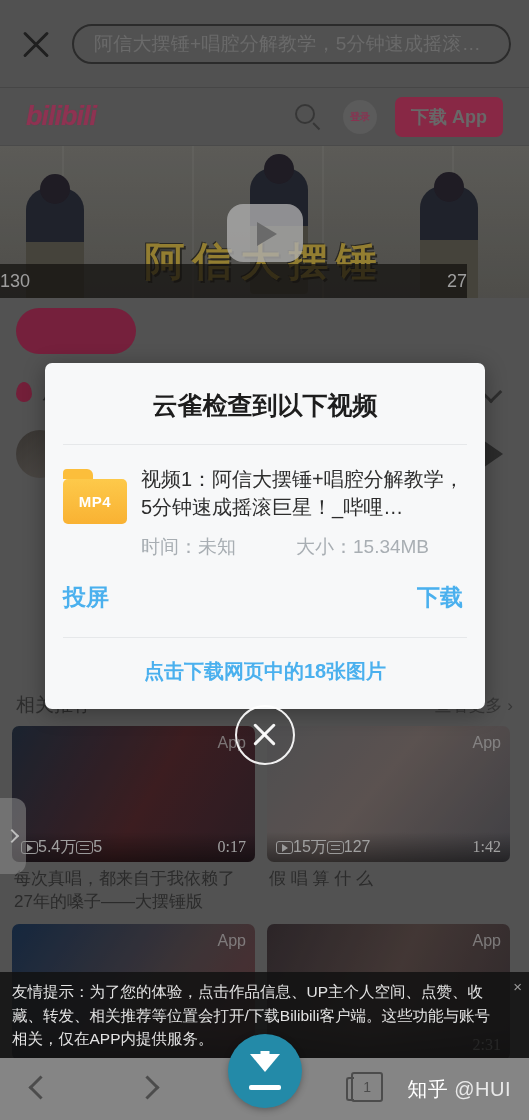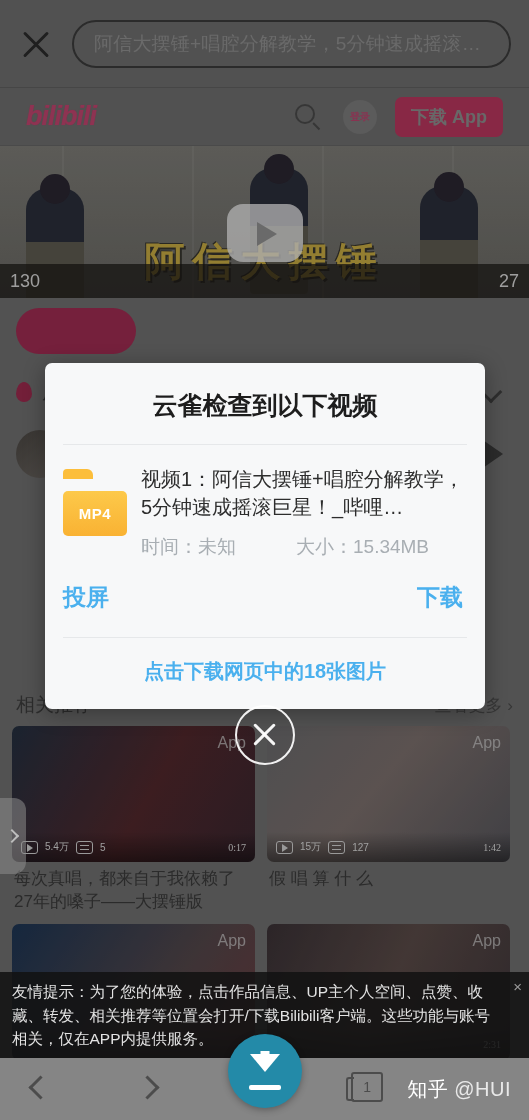--- a/index.html
+++ b/index.html
@@ -17,21 +17,21 @@
     padding:0 18px 0 14px; border-bottom:1px solid #5f5f5f;
   }
   .close-x { width:44px; height:44px; position:relative; flex:0 0 44px; cursor:pointer; }
   .close-x:before, .close-x:after {
     content:""; position:absolute; left:5px; top:21px; width:34px; height:3px;
     background:#2b2b2b; border-radius:2px;
   }
   .close-x:before { transform:rotate(45deg); }
   .close-x:after  { transform:rotate(-45deg); }
   .urlpill {
-    flex:1; height:48px; border:2px solid #3a3a3a; border-radius:26px;
+    flex:1; height:40px; border:2px solid #3a3a3a; border-radius:26px;
     display:flex; align-items:center; padding:0 20px; overflow:hidden;
   }
   .urlpill span {
     font-size:19px; color:#8f8f8f; white-space:nowrap; overflow:hidden;
     text-overflow:ellipsis; letter-spacing:.2px;
   }
 
   
   .bili-header {
     position:absolute; left:0; top:88px; width:529px; height:58px;
@@ -95,23 +95,23 @@
   .play-btn {
     position:absolute; left:50%; top:58px; transform:translateX(-50%);
     width:76px; height:58px; border-radius:16px; background:rgba(236,236,236,.78);
   }
   .play-btn:after {
     content:""; position:absolute; left:30px; top:18px;
     border-left:20px solid #8f8f8f; border-top:12px solid transparent;
     border-bottom:12px solid transparent;
   }
   .hero-meta {
-    position:absolute; left:0; bottom:0; width:529px; height:34px;
+    position:absolute; left:0; bottom:0; width:467px; height:34px;
     background:rgba(25,22,20,.72); display:flex; align-items:center;
-    justify-content:space-between; padding:0 10px; color:#d6d6d6; font-size:18px;
+    justify-content:space-between; padding:0 0; color:#d6d6d6; font-size:18px;
   }
 
   
   .info-strip { position:absolute; left:0; top:298px; width:529px; }
   .subscribe-row { height:66px; display:flex; align-items:center; padding:0 16px; }
   .sub-pill {
     width:120px; height:46px; border-radius:24px; background:#9e2c51;
   }
   .tag-row { height:56px; display:flex; align-items:center; padding:0 16px; gap:10px; }
   .flame {
@@ -151,21 +151,21 @@
   }
   .t1 { background:linear-gradient(120deg,#243040 0%,#51282c 55%,#3a2730 100%); }
   .t2 { background:linear-gradient(130deg,#6a6a6c 0%,#7b6f6c 45%,#57565c 100%); }
   .t3 { background:linear-gradient(125deg,#1d3554 0%,#53474a 60%,#6b3a3e 100%); }
   .t4 { background:linear-gradient(115deg,#3b3236 0%,#5a4b48 50%,#40363a 100%); }
   .badge-app {
     position:absolute; right:9px; top:8px; font-size:16px; color:#cfcfcf; opacity:.7;
   }
   .stats {
     position:absolute; left:0; right:0; bottom:0; height:30px; display:flex;
-    align-items:center; gap:7px; padding:0 9px; color:#d8d8d8; font-size:10px;
+    align-items:center; padding:0 9px; color:#d8d8d8; font-size:16px;
     background:linear-gradient(180deg,rgba(0,0,0,0) 0%,rgba(0,0,0,.45) 100%);
   }
   .ic-play {
     width:17px; height:13px; border:1.6px solid #cfcfcf; border-radius:3px; position:relative;
   }
   .ic-play:after {
     content:""; position:absolute; left:5px; top:2.4px;
     border-left:6px solid #cfcfcf; border-top:4px solid transparent; border-bottom:4px solid transparent;
   }
   .ic-cmt {
@@ -203,21 +203,21 @@
   .dlg-sep { height:1px; background:#e6e8ea; margin:0 18px; }
   .dlg-body { display:flex; padding:20px 18px 6px; gap:14px; }
   .mp4-ic {
     flex:0 0 64px; width:64px; height:52px; position:relative; margin-top:4px;
   }
   .mp4-ic .tab {
     position:absolute; left:0; top:0; width:30px; height:10px;
     background:#fcbe3b; border-radius:4px 6px 0 0;
   }
   .mp4-ic .body {
-    position:absolute; left:0; top:22px; width:64px; height:45px;
+    position:absolute; left:0; top:10px; width:64px; height:45px;
     background:linear-gradient(180deg,#fdc94a,#f9b233); border-radius:5px;
     display:flex; align-items:center; justify-content:center;
     color:#fff; font-size:15px; font-weight:bold; letter-spacing:.5px;
   }
   .dlg-meta { flex:1; min-width:0; }
   .file-name {
     font-size:20px; color:#2d2d2d; line-height:1.42; max-height:58px; overflow:hidden;
   }
   .sub-meta {
     display:flex; gap:60px; font-size:19px; color:#a8aeb3; margin-top:12px;

